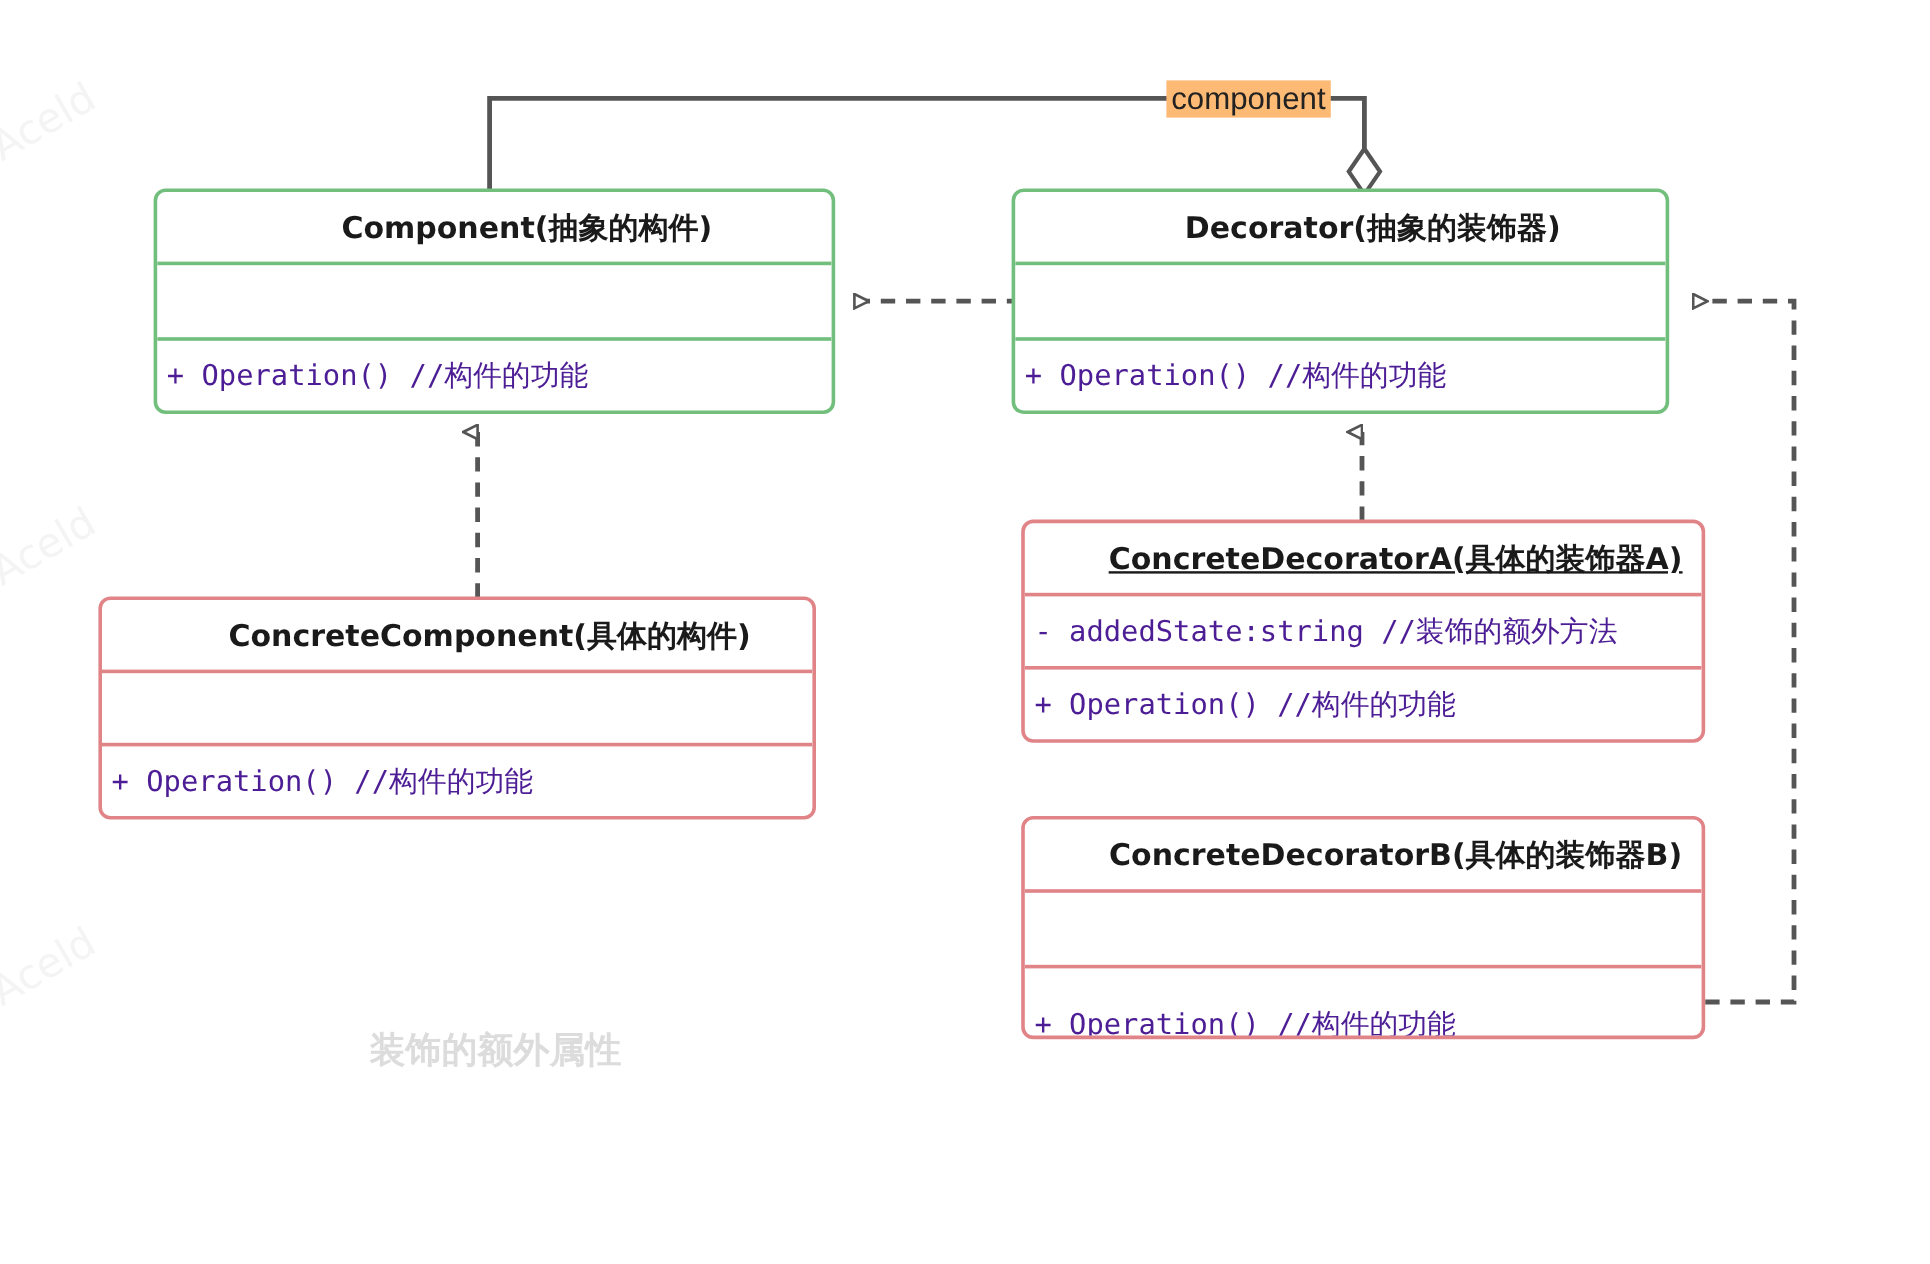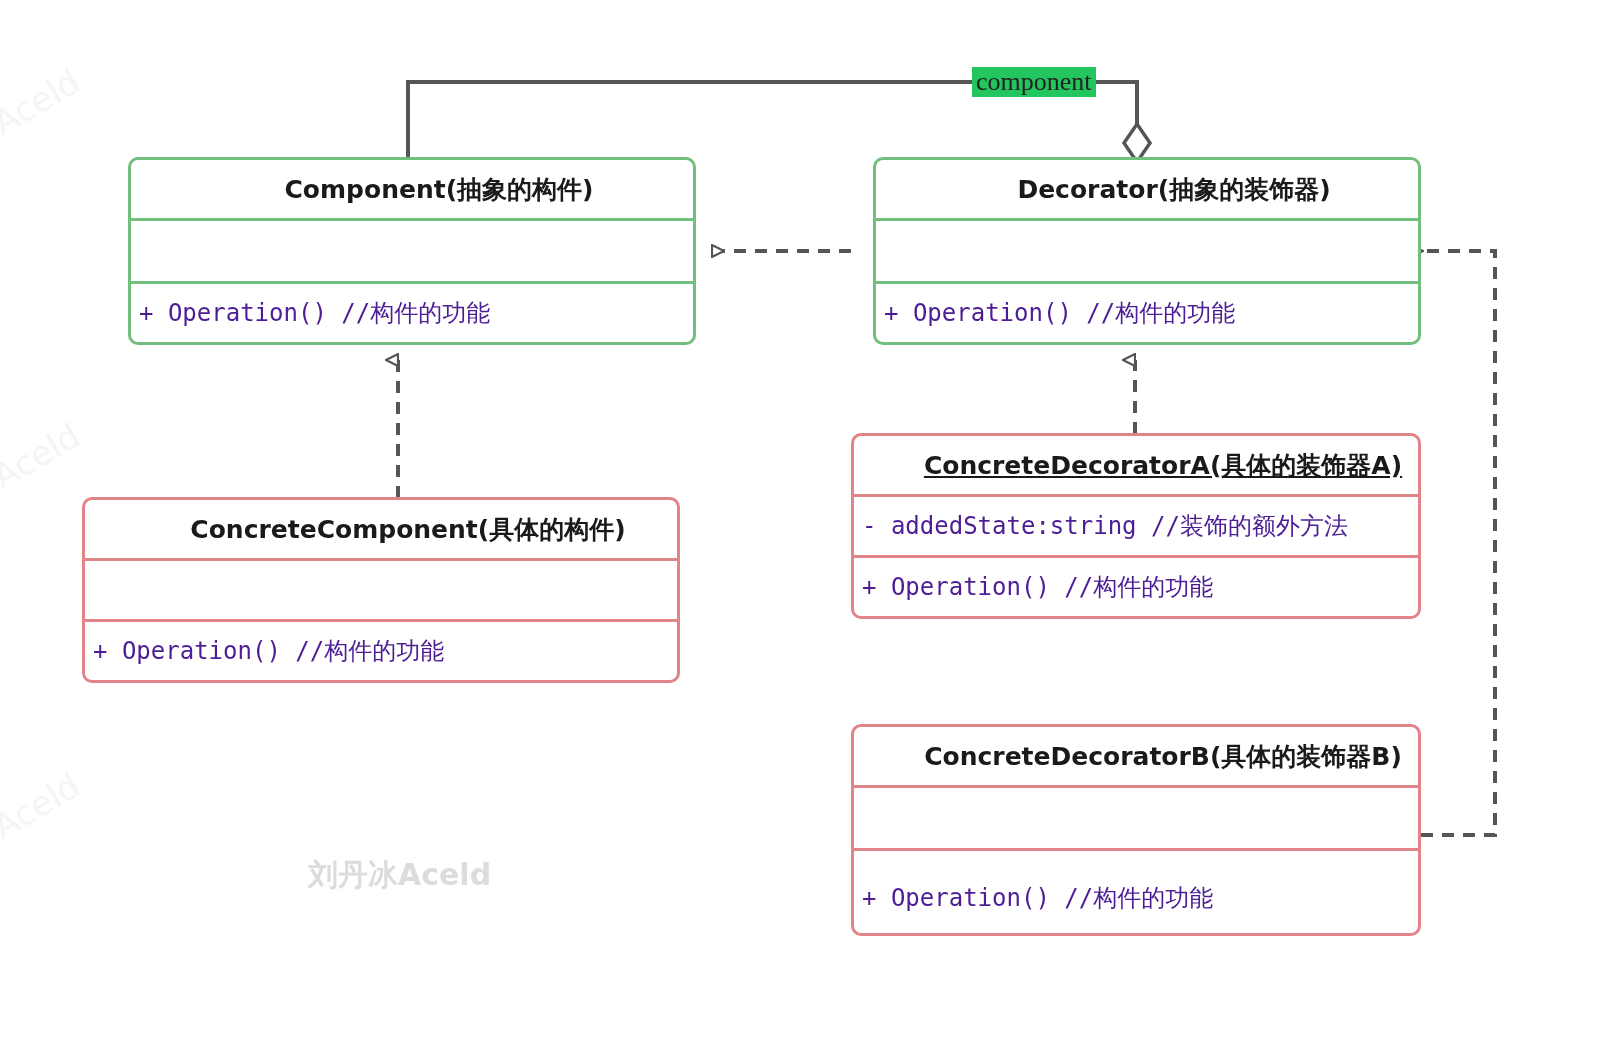--- a/index.html
+++ b/index.html
@@ -71,24 +71,24 @@
   .conn {
     position: absolute;
     top: 0;
     left: 0;
     width: 1608px;
     height: 1053px;
     pointer-events: none;
   }
   .assoc-label {
     position: absolute;
-    font-family: Liberation Serif, serif;
+    font-family: Liberation Sans, sans-serif;
     font-size: 26px;
     color: #222222;
-    background: #22c55e;
+    background: #fdba74;
     padding: 0 4px;
     white-space: nowrap;
   }
 
   
   .wm-center {
     position: absolute;
     font-family: "DejaVu Sans", sans-serif;
     font-weight: bold;
     font-size: 30px;
@@ -153,21 +153,21 @@
     <div class="uml-sep green"></div>
     <div class="uml-compartment" style="height:60px;">
       <div class="uml-row empty"></div>
     </div>
     <div class="uml-sep green"></div>
     <div class="uml-compartment" style="height:58px;">
       <div class="uml-row">+ Operation() //构件的功能</div>
     </div>
   </div>
 
-  <div class="uml-class green" style="left:873px; top:157px; width:548px; height:188px;">
+  <div class="uml-class green" style="left:843px; top:157px; width:548px; height:188px;">
     <div class="uml-title" style="height:58px;">Decorator(抽象的装饰器)</div>
     <div class="uml-sep green"></div>
     <div class="uml-compartment" style="height:60px;">
       <div class="uml-row empty"></div>
     </div>
     <div class="uml-sep green"></div>
     <div class="uml-compartment" style="height:58px;">
       <div class="uml-row">+ Operation() //构件的功能</div>
     </div>
   </div>
@@ -189,27 +189,27 @@
     <div class="uml-sep red"></div>
     <div class="uml-compartment" style="height:58px;">
       <div class="uml-row">- addedState:string //装饰的额外方法</div>
     </div>
     <div class="uml-sep red"></div>
     <div class="uml-compartment" style="height:58px;">
       <div class="uml-row">+ Operation() //构件的功能</div>
     </div>
   </div>
 
-  <div class="uml-class red" style="left:851px; top:724px; width:570px; height:212px;">
+  <div class="uml-class red" style="left:851px; top:680px; width:570px; height:186px;">
     <div class="uml-title" style="height:58px;">ConcreteDecoratorB(具体的装饰器B)</div>
     <div class="uml-sep red"></div>
     <div class="uml-compartment" style="height:60px;">
       <div class="uml-row empty"></div>
     </div>
     <div class="uml-sep red"></div>
     <div class="uml-compartment" style="height:95px;">
       <div class="uml-row">+ Operation() //构件的功能</div>
     </div>
   </div>
 
-  <div class="wm-center" style="left:308px; top:855px;">刘丹冰Aceld</div>
+  <div class="wm-center" style="left:308px; top:855px;">装饰的额外属性</div>
 
 </div>
 
 </body></html>

